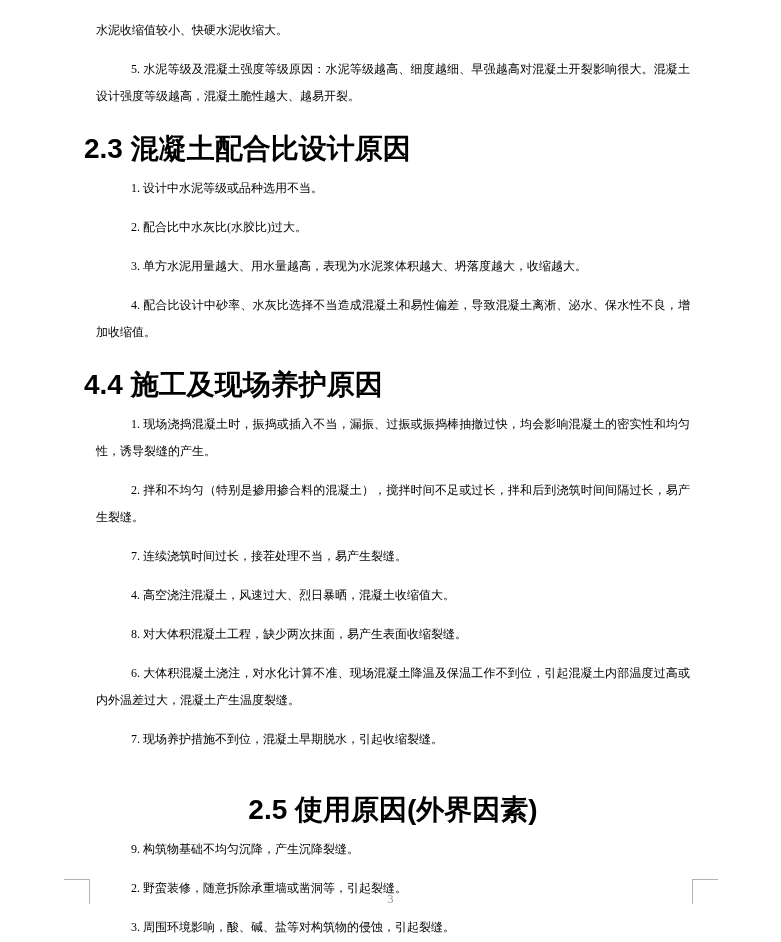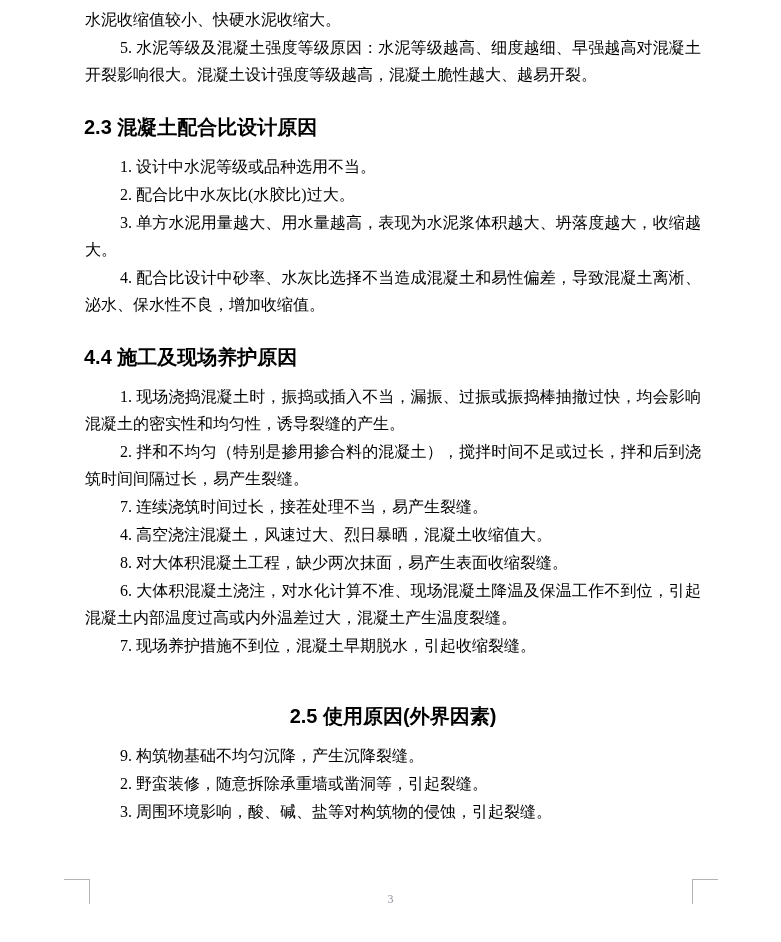--- a/index.html
+++ b/index.html
@@ -16,32 +16,32 @@
     color: #000000;
     overflow: hidden;
   }
   .content {
     position: absolute;
     left: 84px;
     top: 5px;
     width: 618px;
   }
   .content p {
-    margin: 1px;
-    font-size: 16px;
+    margin: 12px;
+    font-size: 12px;
     line-height: 27px;
     text-align: justify;
     text-indent: 35px;
   }
   .content p.noindent {
     text-indent: 0;
   }
   .content h2 {
     margin: 26px 0 13px 0;
-    font-size: 20px;
+    font-size: 28px;
     line-height: 26px;
     font-weight: bold;
     font-family: "Liberation Sans", "DejaVu Sans", sans-serif;
     color: #000000;
   }
   .content h2.gap-large {
     margin-top: 44px;
     text-align: center;
   }
   .corner {

